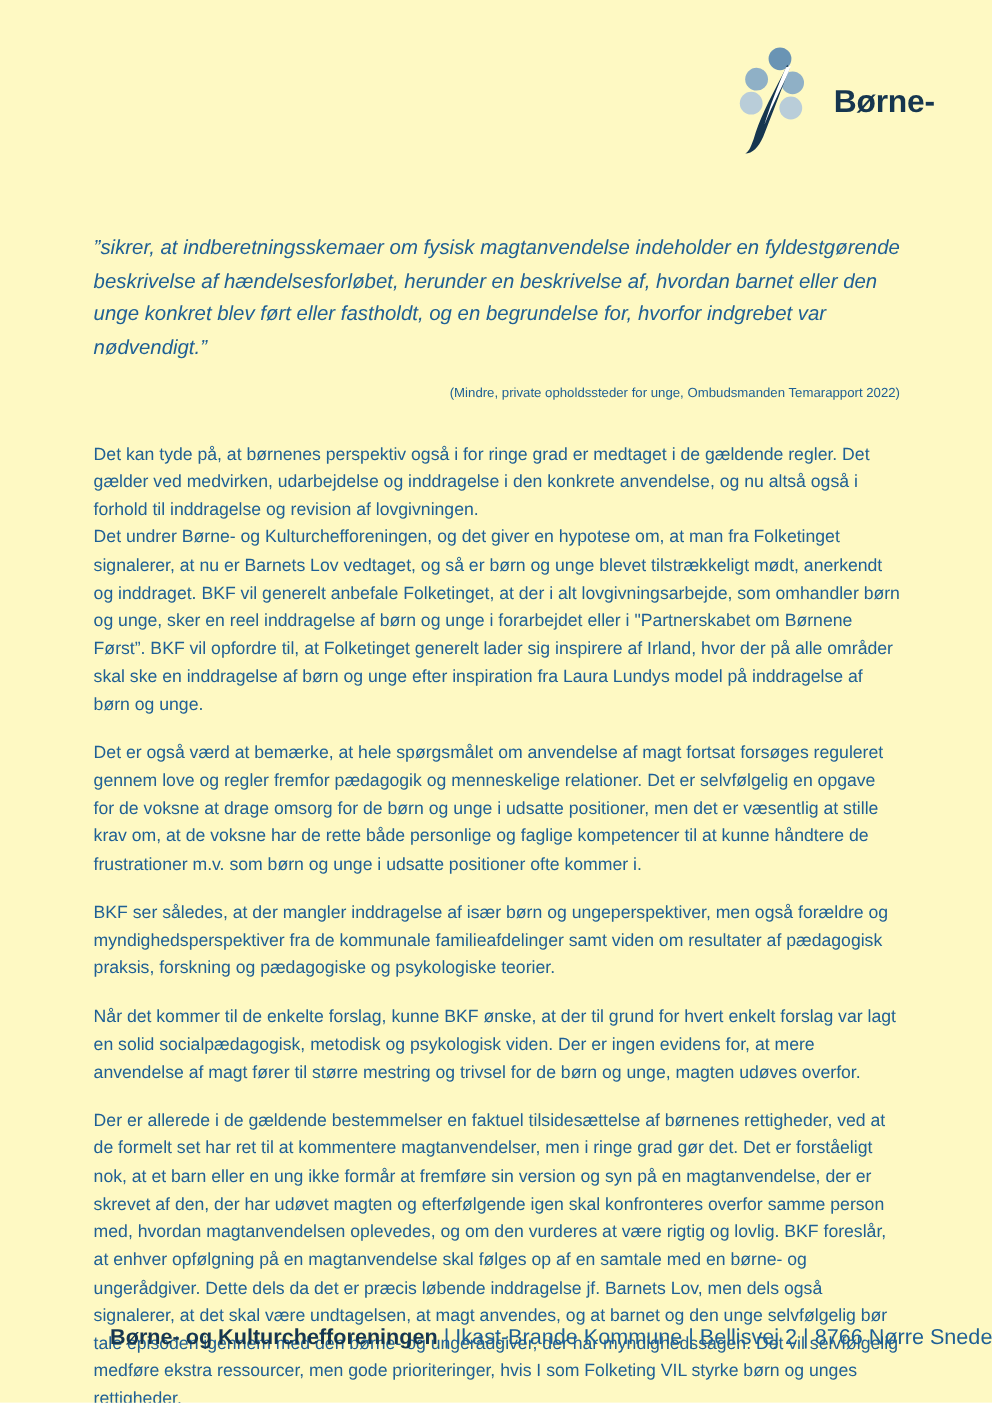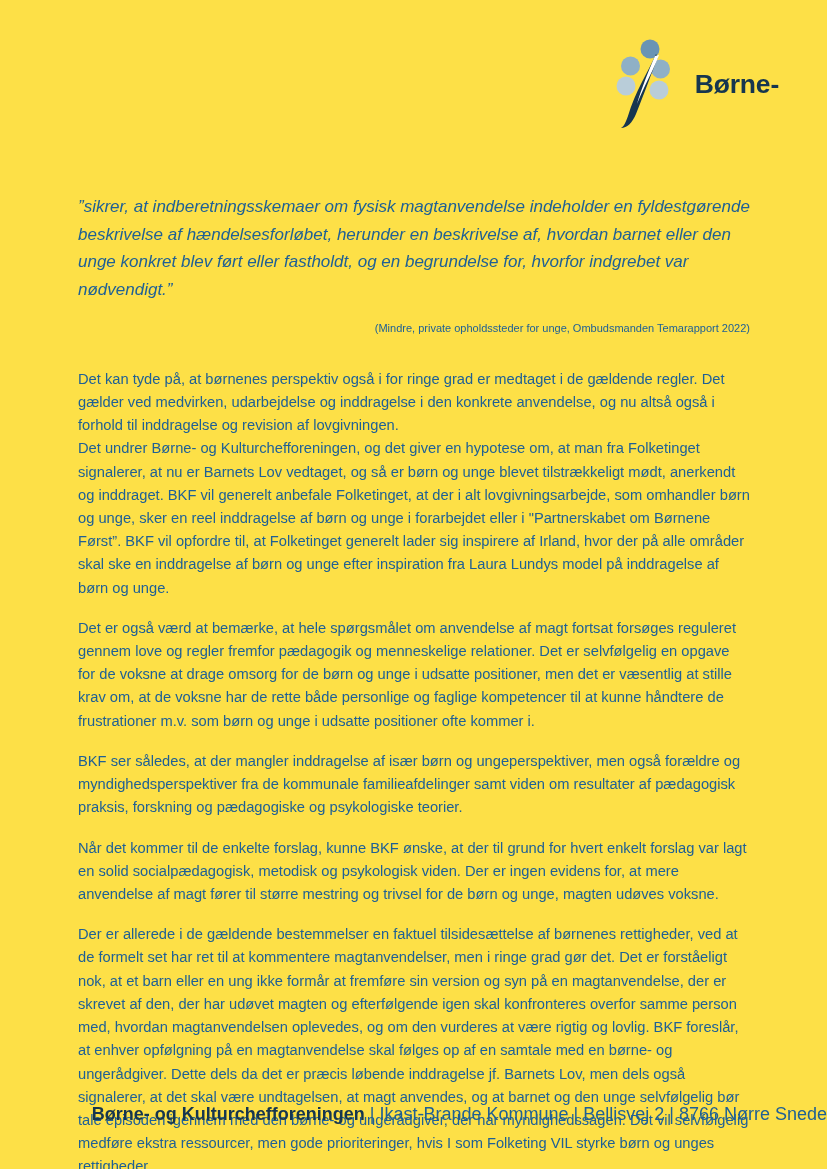--- a/index.html
+++ b/index.html
@@ -12,21 +12,21 @@
     height: 1169px;
     position: relative;
     font-family: "Liberation Sans", sans-serif;
     color: #1f6095;
     overflow: hidden;
   }
 
   .page {
     position: absolute;
     inset: 0;
-    background: #fde047;
+    background: #fef9c3;
   }
 
   
   .header {
     position: absolute;
     top: 38px;
     right: 48px;
     display: flex;
     align-items: center;
     gap: 14px;
@@ -135,21 +135,21 @@
   <div class="content">
 
     <p class="quote">”sikrer, at indberetningsskemaer om fysisk magtanvendelse indeholder en fyldestgørende beskrivelse af hændelsesforløbet, herunder en beskrivelse af, hvordan barnet eller den unge konkret blev ført eller fastholdt, og en begrundelse for, hvorfor indgrebet var nødvendigt.”</p>
     <p class="quote-source">(Mindre, private opholdssteder for unge, Ombudsmanden Temarapport 2022)</p>
 
     <div class="body-block">
       <p class="para tight">Det kan tyde på, at børnenes perspektiv også i for ringe grad er medtaget i de gældende regler. Det gælder ved medvirken, udarbejdelse og inddragelse i den konkrete anvendelse, og nu altså også i forhold til inddragelse og revision af lovgivningen.</p>
       <p class="para">Det undrer Børne- og Kulturchefforeningen, og det giver en hypotese om, at man fra Folketinget signalerer, at nu er Barnets Lov vedtaget, og så er børn og unge blevet tilstrækkeligt mødt, anerkendt og inddraget. BKF vil generelt anbefale Folketinget, at der i alt lovgivningsarbejde, som omhandler børn og unge, sker en reel inddragelse af børn og unge i forarbejdet eller i "Partnerskabet om Børnene Først”. BKF vil opfordre til, at Folketinget generelt lader sig inspirere af Irland, hvor der på alle områder skal ske en inddragelse af børn og unge efter inspiration fra Laura Lundys model på inddragelse af børn og unge.</p>
       <p class="para">Det er også værd at bemærke, at hele spørgsmålet om anvendelse af magt fortsat forsøges reguleret gennem love og regler fremfor pædagogik og menneskelige relationer. Det er selvfølgelig en opgave for de voksne at drage omsorg for de børn og unge i udsatte positioner, men det er væsentlig at stille krav om, at de voksne har de rette både personlige og faglige kompetencer til at kunne håndtere de frustrationer m.v. som børn og unge i udsatte positioner ofte kommer i.</p>
       <p class="para">BKF ser således, at der mangler inddragelse af især børn og ungeperspektiver, men også forældre og myndighedsperspektiver fra de kommunale familieafdelinger samt viden om resultater af pædagogisk praksis, forskning og pædagogiske og psykologiske teorier.</p>
-      <p class="para">Når det kommer til de enkelte forslag, kunne BKF ønske, at der til grund for hvert enkelt forslag var lagt en solid socialpædagogisk, metodisk og psykologisk viden. Der er ingen evidens for, at mere anvendelse af magt fører til større mestring og trivsel for de børn og unge, magten udøves voksne.</p>
+      <p class="para">Når det kommer til de enkelte forslag, kunne BKF ønske, at der til grund for hvert enkelt forslag var lagt en solid socialpædagogisk, metodisk og psykologisk viden. Der er ingen evidens for, at mere anvendelse af magt fører til større mestring og trivsel for de børn og unge, magten udøves overfor.</p>
       <p class="para">Der er allerede i de gældende bestemmelser en faktuel tilsidesættelse af børnenes rettigheder, ved at de formelt set har ret til at kommentere magtanvendelser, men i ringe grad gør det. Det er forståeligt nok, at et barn eller en ung ikke formår at fremføre sin version og syn på en magtanvendelse, der er skrevet af den, der har udøvet magten og efterfølgende igen skal konfronteres overfor samme person med, hvordan magtanvendelsen oplevedes, og om den vurderes at være rigtig og lovlig. BKF foreslår, at enhver opfølgning på en magtanvendelse skal følges op af en samtale med en børne- og ungerådgiver. Dette dels da det er præcis løbende inddragelse jf. Barnets Lov, men dels også signalerer, at det skal være undtagelsen, at magt anvendes, og at barnet og den unge selvfølgelig bør tale episoden igennem med den børne- og ungerådgiver, der har myndighedssagen. Det vil selvfølgelig medføre ekstra ressourcer, men gode prioriteringer, hvis I som Folketing VIL styrke børn og unges rettigheder.</p>
     </div>
 
   </div>
 
   <div class="footer">
     <span class="f-line"><span class="org">Børne- og Kulturchefforeningen</span><span> | Ikast-Brande Kommune | Bellisvej 2 | 8766 Nørre Snede</span></span>
   </div>
 
 </div>

